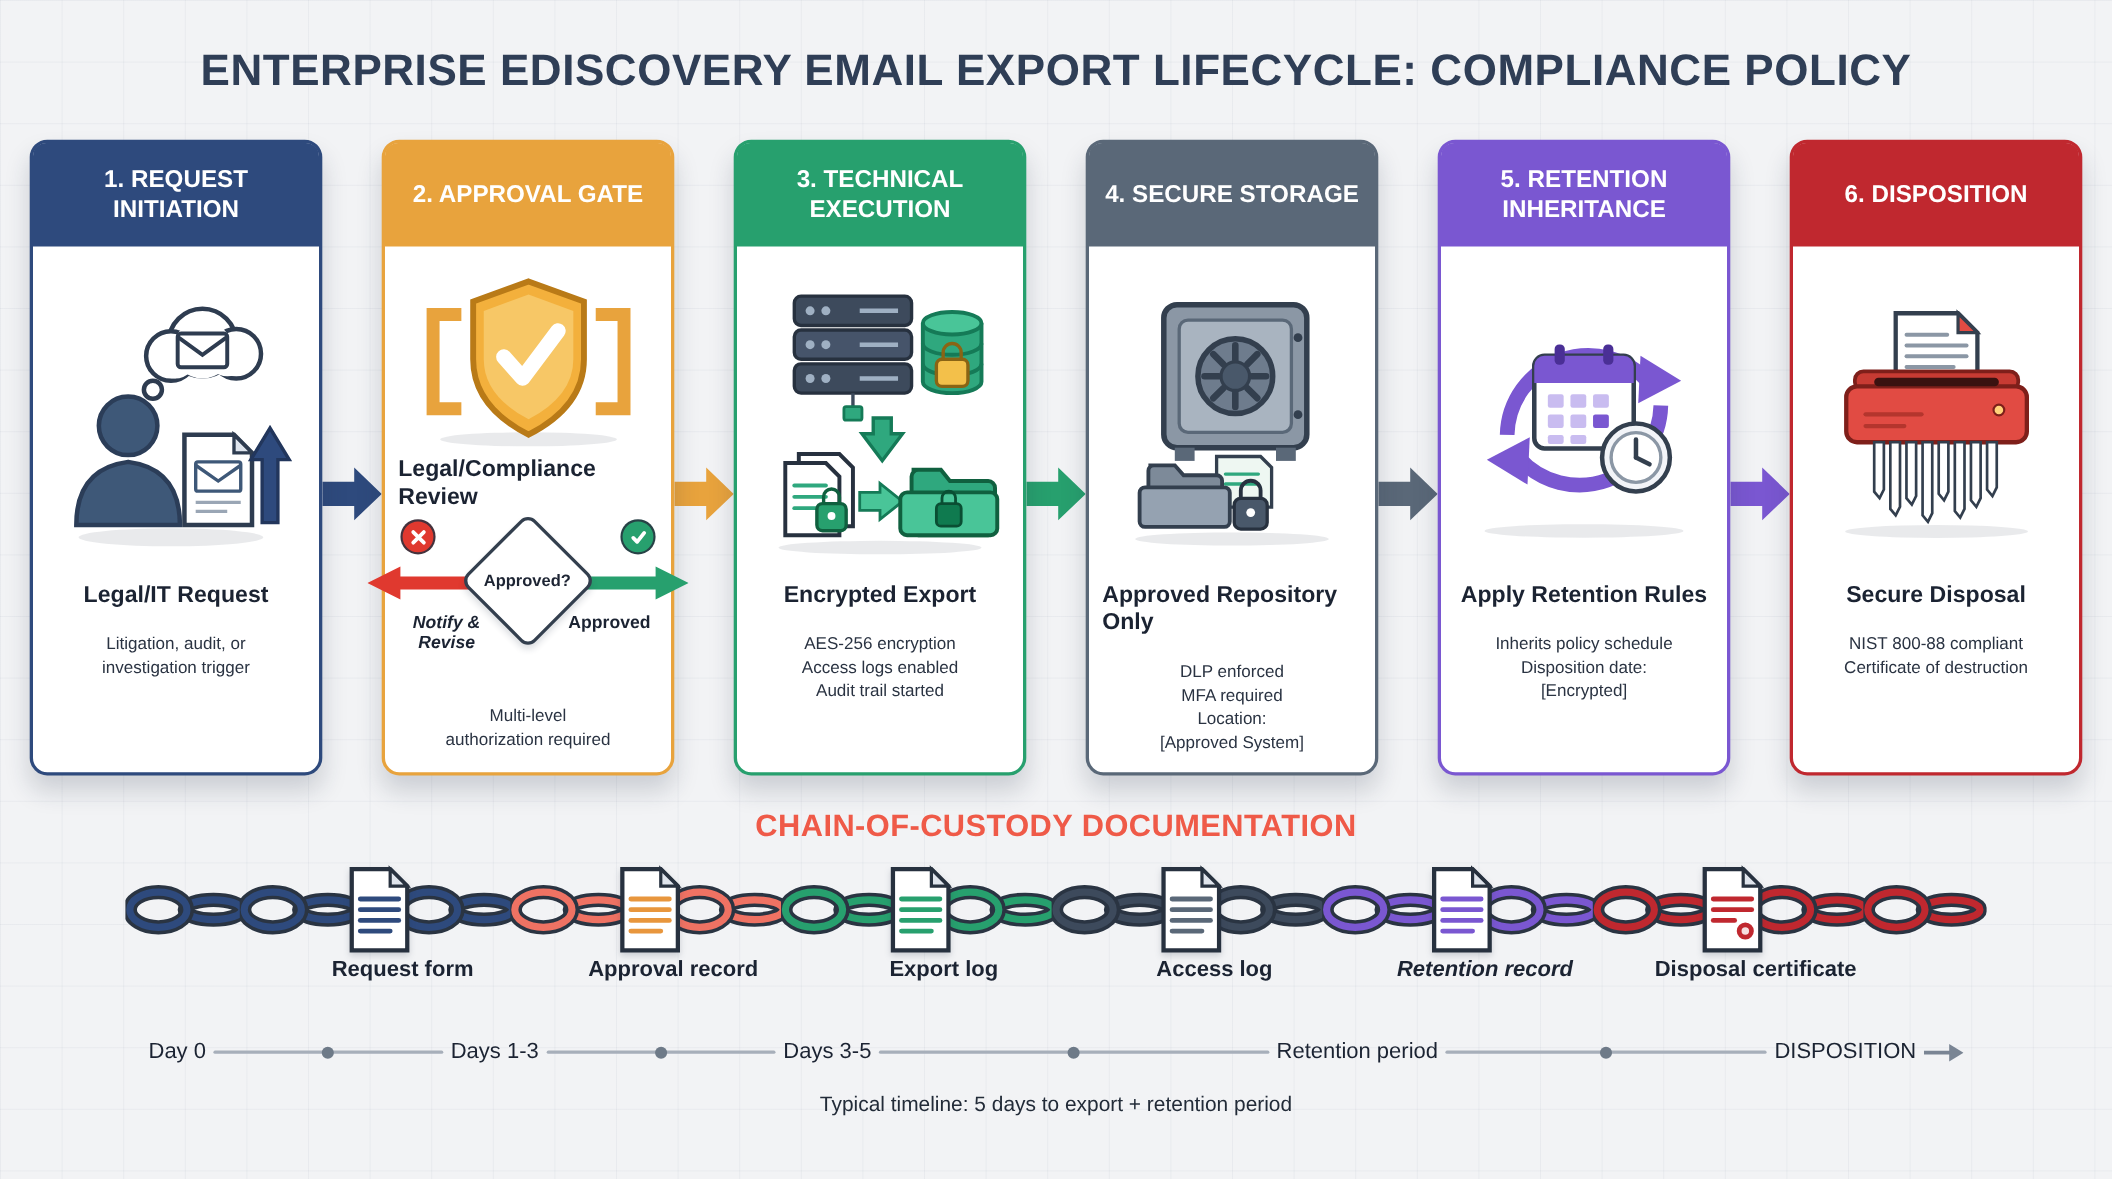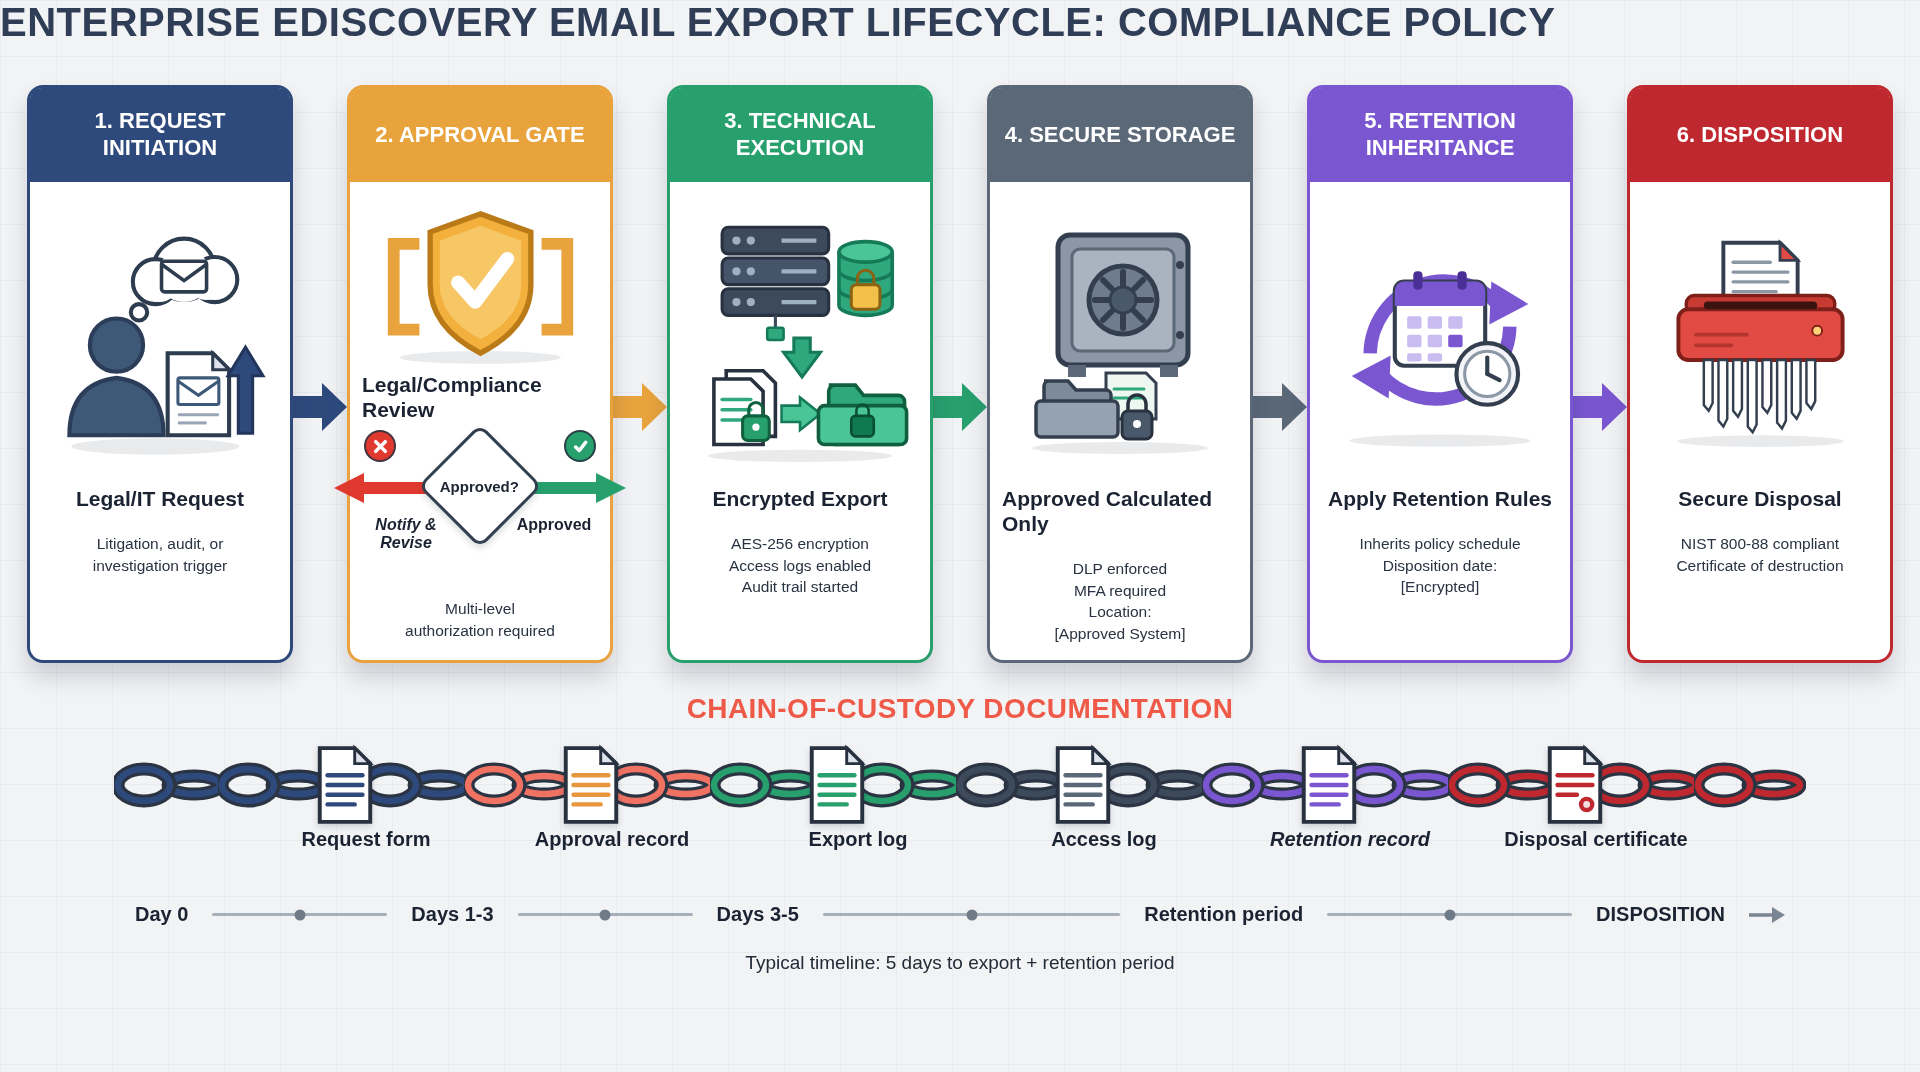--- a/index.html
+++ b/index.html
@@ -8,21 +8,21 @@
     font-family:"Liberation Sans", sans-serif;
     color:#1d2433;
     background-color:#f2f3f5;
     background-image:
       linear-gradient(rgba(110,122,145,0.07) 1px, transparent 1px),
       linear-gradient(90deg, rgba(110,122,145,0.07) 1px, transparent 1px);
     background-size:56px 56px;
     overflow:hidden;
   }
   .page-title {
-    text-align:left;
+    margin-top:42px; text-align:center;
     font-size:40px; font-weight:800; letter-spacing:0.5px; color:#2f3e56;
   }
   
   .stages { display:flex; justify-content:center; align-items:flex-start; margin-top:40px; }
   .stage-card {
     width:266px; height:578px; background:#fff;
     border:3px solid var(--stage-color,#888); border-radius:16px;
     box-shadow:0 14px 22px rgba(35,45,65,0.18);
     display:flex; flex-direction:column; position:relative;
   }
@@ -68,21 +68,21 @@
   .links-half { display:block; margin:0 -4px; line-height:0; }
   .chain-doc-group { position:relative; z-index:2; margin:0 -14px; display:flex; flex-direction:column; align-items:center; }
   .chain-doc-svg { display:block; filter:drop-shadow(0 3px 3px rgba(30,40,60,0.18)); }
   .chain-doc-label {
     position:absolute; top:84px; left:50%; transform:translateX(-50%);
     white-space:nowrap; font-size:20px; font-weight:700; color:#1b2332;margin-left:21px;
   }
   
   .timeline {
     display:flex; align-items:center; width:1650px; margin:72px auto 0;
-    gap:24px; font-size:20px; font-weight:700; color:#1b2332;
+    gap:7px; font-size:20px; font-weight:400; color:#1b2332;
   }
   .tl-label { white-space:nowrap; }
   .tl-seg { height:3.5px; background:#a7afba; border-radius:2px; position:relative; flex-grow:1; }
   .tl-seg.g2 { flex-grow:1.7; }
   .tl-seg.g3 { flex-grow:1.4; }
   .tl-dot {
     position:absolute; left:50%; top:50%; transform:translate(-50%,-50%);
     width:11px; height:11px; border-radius:50%; background:#6e7a88; display:block;
   }
   .timeline-caption { text-align:center; margin-top:26px; font-size:19px; font-weight:500; color:#222b38; }
@@ -305,21 +305,21 @@
             <line x1="104" y1="164" x2="134" y2="164"></line>
               <line x1="104" y1="173" x2="134" y2="173"></line>
           </g>
           <path d="M34 156 h24 l8 9 h30 a5 5 0 0 1 5 5 v34 a5 5 0 0 1 -5 5 h-57 a5 5 0 0 1 -5 -5 v-43 a5 5 0 0 1 5 -5 z" fill="#7d8a99" stroke="#333f4e" stroke-width="3.5"></path>
           <rect x="26" y="176" width="82" height="36" rx="5" fill="#95a2b1" stroke="#333f4e" stroke-width="3.5"></rect>
           <rect x="112" y="186" width="30" height="28" rx="6" fill="#49586a" stroke="#27313f" stroke-width="3"></rect>
           <path d="M118 186 v-7 a9 9 0 0 1 18 0 v7" fill="none" stroke="#27313f" stroke-width="3.5"></path>
           <circle cx="127" cy="199" r="4" fill="#fff"></circle>
         </svg>
       </div>
-      <h3 class="stage-heading">Approved Calculated Only</h3>
+      <h3 class="stage-heading">Approved Repository Only</h3>
       <div class="stage-details">
           <div>DLP enforced</div>
           <div>MFA required</div>
           <div>Location:</div>
           <div>[Approved System]</div>
         </div>
     </div>
   </section>
 
   <div class="connector" style="color: rgb(90, 104, 120);">

